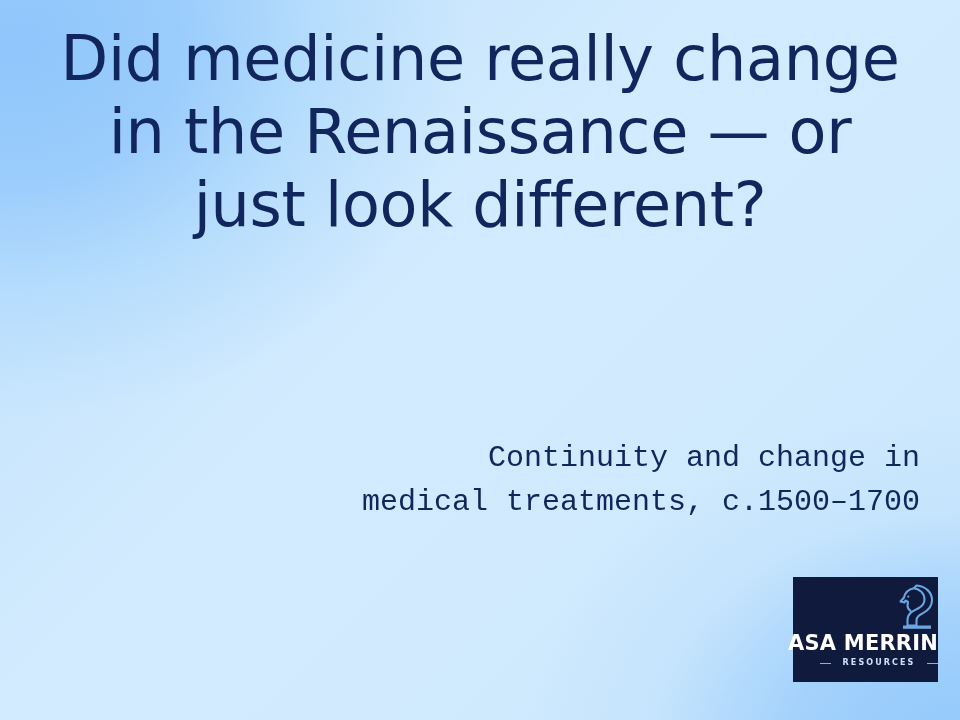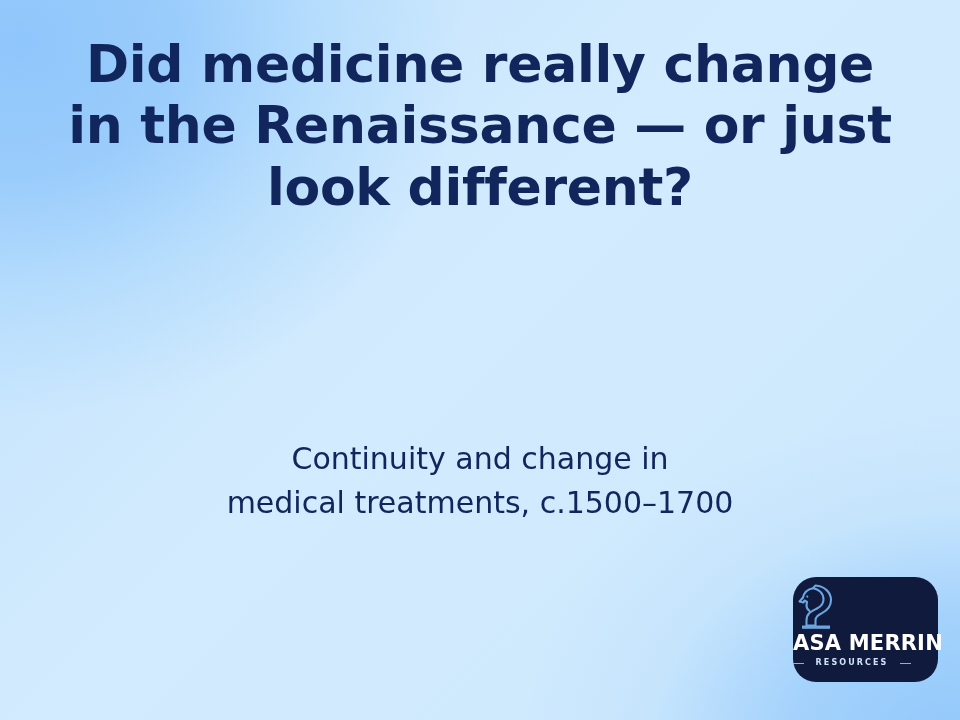--- a/index.html
+++ b/index.html
@@ -25,36 +25,37 @@
 
   
   .title-block {
     position: absolute;
     left: 40px;
     top: 18px;
     width: 880px;
     text-align: center;
   }
   .title {
-    margin: 16px;
+    margin: 4px;
     color: #10265c;
-    font-size: 52px;
+    font-size: 62px;
     line-height: 1.18;
-    font-weight: 700;
+    font-weight: 400;
     letter-spacing: -0.3px;
     white-space: pre-line;
   }
 
   
   .subtitle-block {
     position: absolute;
     left: 40px;
     top: 437px;
     width: 880px;
-    text-align: center;
+    text-align: right;
+    font-family: Liberation Mono, monospace;
   }
   .subtitle {
     margin: 0;
     color: #10265c;
     font-size: 30px;
     line-height: 1.45;
     font-weight: 400;
     white-space: pre-line;
   }
 
@@ -73,25 +74,24 @@
   
   .logo-box {
     position: absolute;
     left: 793px;
     top: 577px;
     width: 145px;
     height: 105px;
     background: #101a3d;
     display: flex;
     flex-direction: column;
-    align-items: flex-start;
+    align-items: flex-end;
     justify-content: flex-start;
     padding-top: 7px;
     box-sizing: border-box;
-    border-radius: 23px;
   }
   .logo-mark {
     width: 44px;
     height: 46px;
     display: block;
   }
   .logo-wordmark {
     margin-top: 3px;
     color: #ffffff;
     font-size: 21px;

